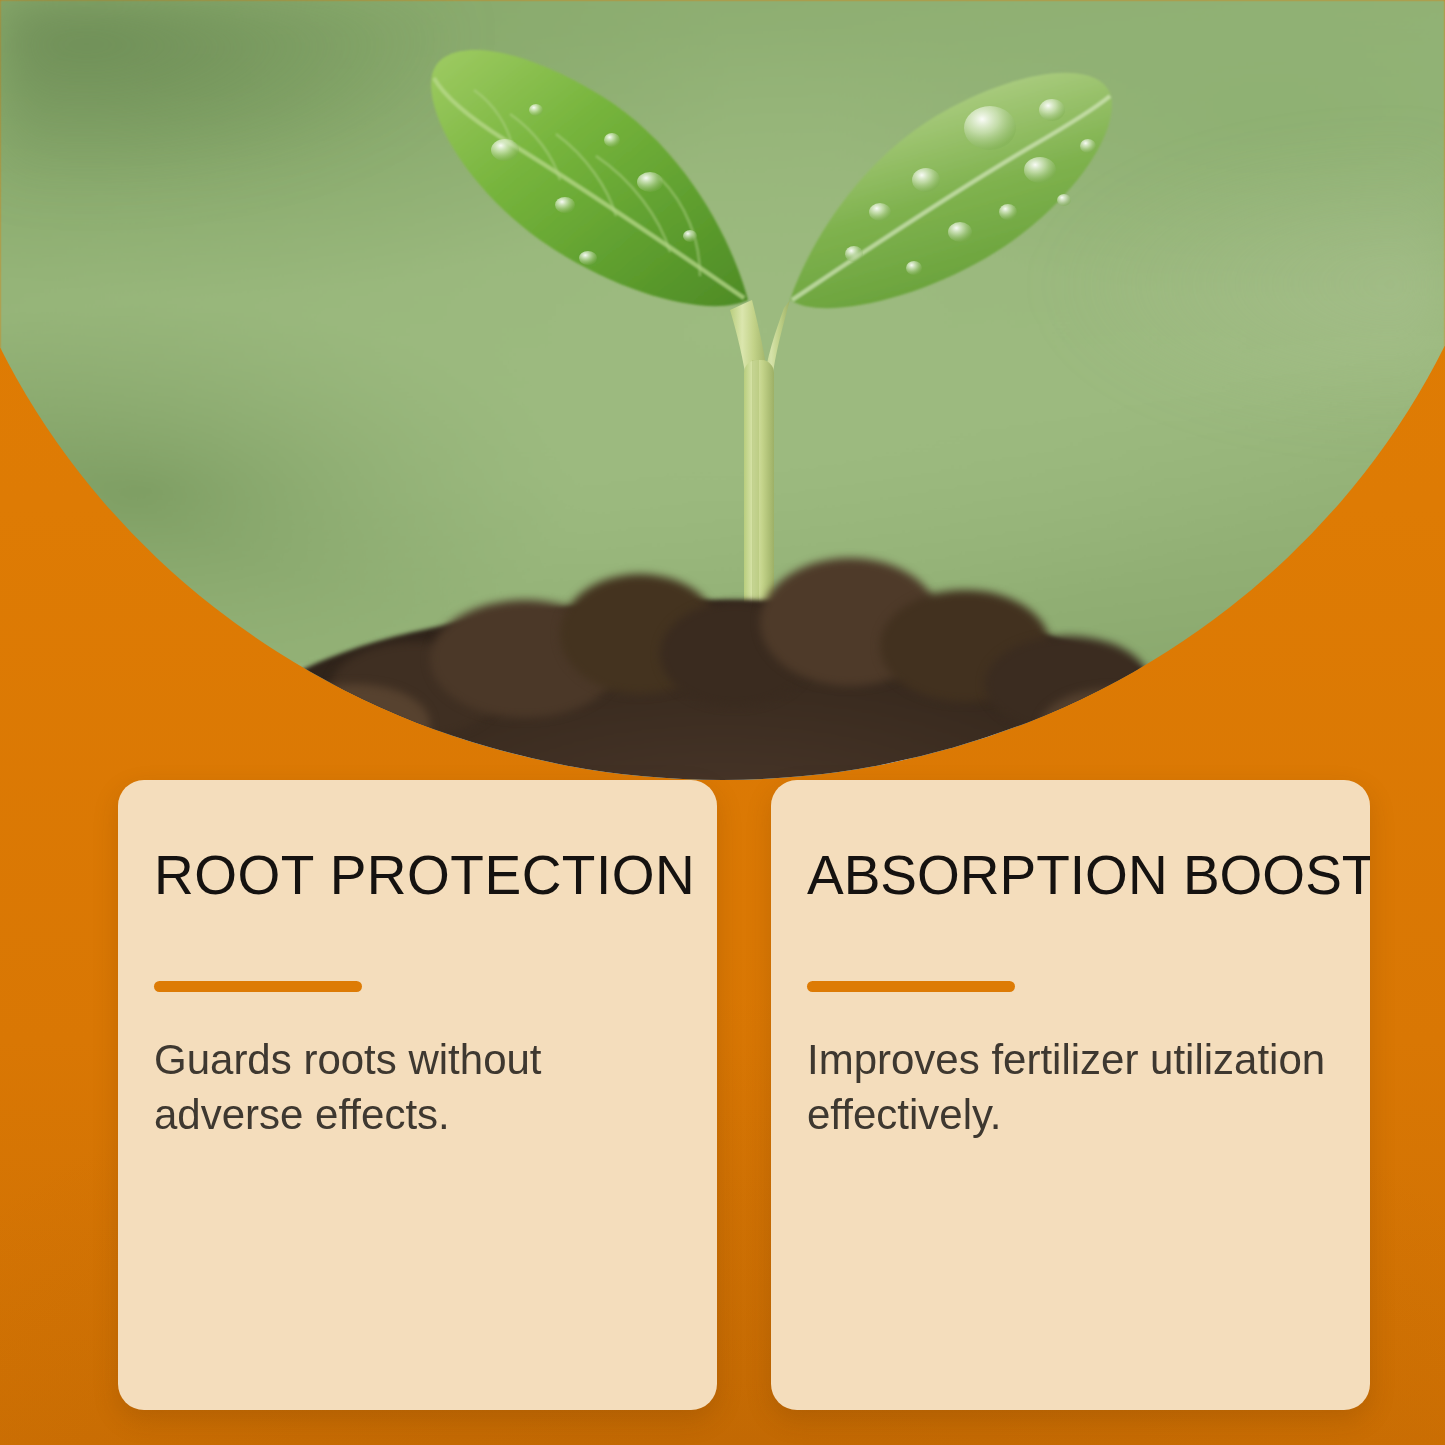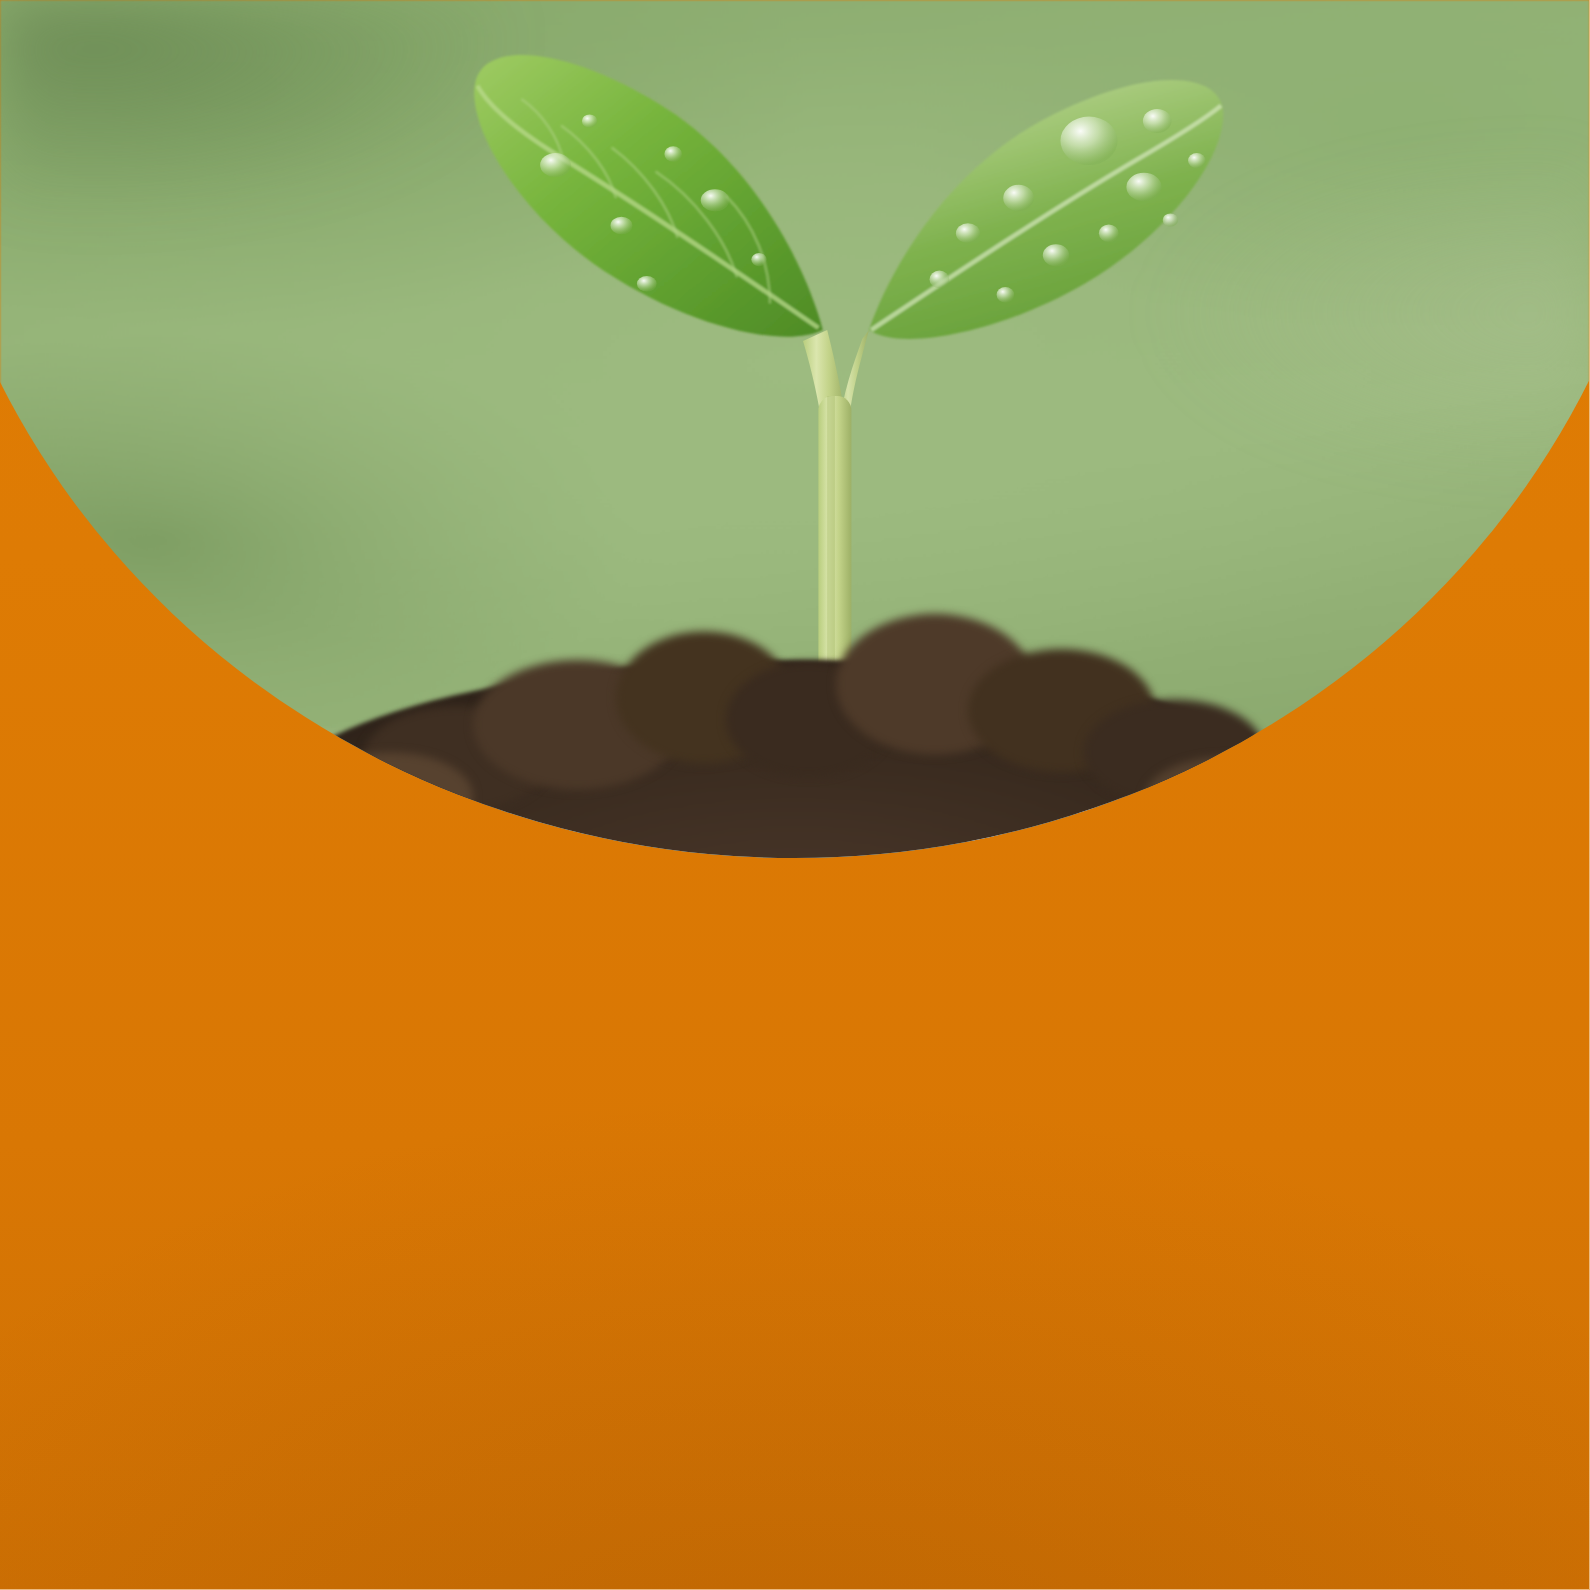--- a/index.html
+++ b/index.html
@@ -295,14 +295,35 @@
         <div class="soil-lump" style="left:660px;bottom:84px;width:150px;height:104px;background:#3a2b1f;"></div>
         <div class="soil-lump" style="left:760px;bottom:104px;width:180px;height:128px;background:#4e3a29;"></div>
         <div class="soil-lump" style="left:880px;bottom:88px;width:170px;height:112px;background:#42311f;"></div>
         <div class="soil-lump" style="left:985px;bottom:58px;width:165px;height:96px;background:#3b2c20;"></div>
         <div class="soil-lump" style="left:280px;bottom:26px;width:150px;height:80px;background:#57422f;"></div>
         <div class="soil-lump" style="left:1040px;bottom:24px;width:150px;height:78px;background:#54402e;"></div>
       </div>
     </div>
   </div>
 
+  <div class="cards">
+
+    <div class="card left">
+      <div class="veil"></div>
+      <div class="body">
+        <h2 class="card-title">ROOT PROTECTION</h2>
+        <div class="card-rule"></div>
+        <p class="card-desc">Guards roots without adverse effects.</p>
+      </div>
+    </div>
+
+    <div class="card right">
+      <div class="veil"></div>
+      <div class="body">
+        <h2 class="card-title">ABSORPTION BOOST</h2>
+        <div class="card-rule"></div>
+        <p class="card-desc">Improves fertilizer utilization effectively.</p>
+      </div>
+    </div>
+
+  </div>
 
 </div>
 
 </body></html>

